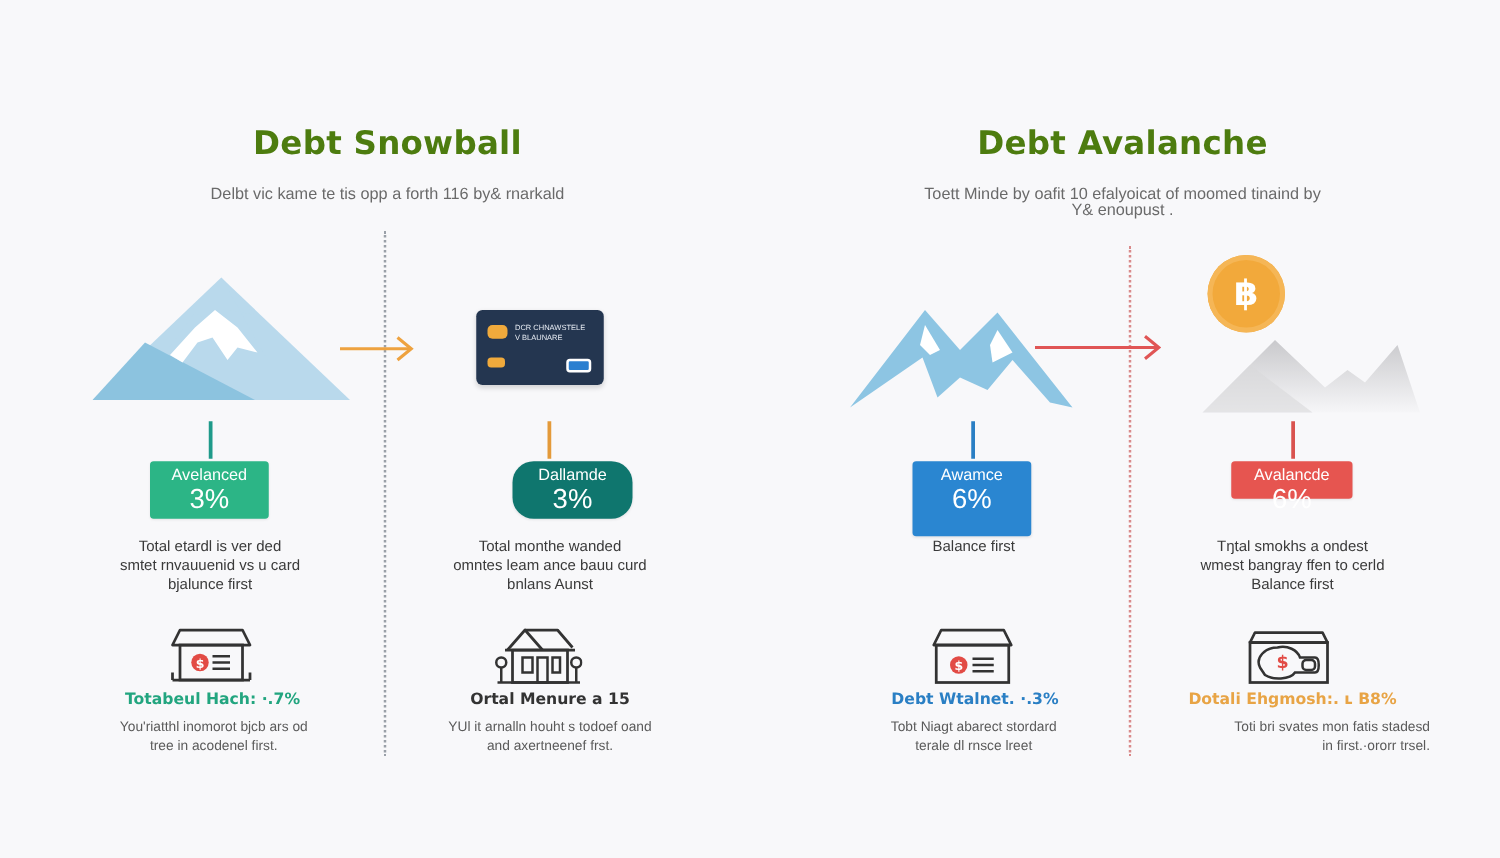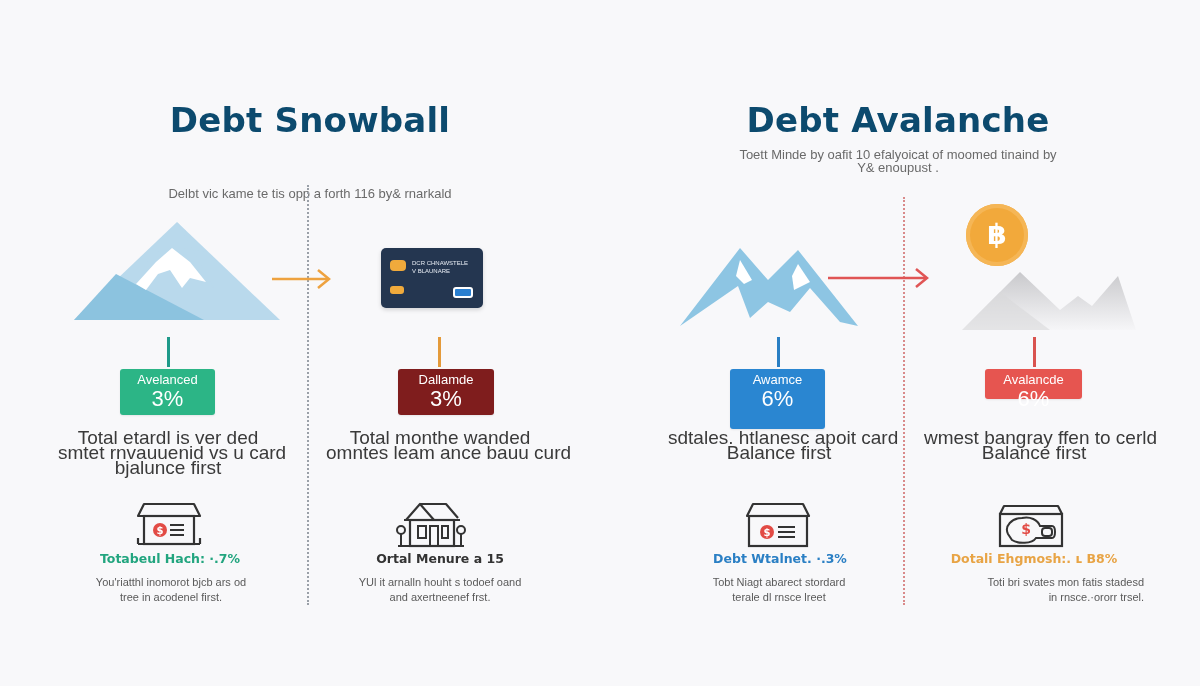--- a/index.html
+++ b/index.html
@@ -7,22 +7,22 @@
     body {
       background: #f8f8fa;
       font-family: "DejaVu Sans", sans-serif;
       color: #2b2b2b;
       position: relative;
     }
     .abs { position: absolute; }
     .title {
       font-family: "DejaVu Sans", sans-serif;
       font-weight: bold;
-      font-size: 34px;
-      color: #0c4a6e;
+      font-size: 26px;
+      color: #4d7c0f;
       text-align: center;
       letter-spacing: 0.2px;
     }
     .subtitle {
       font-family: "Liberation Sans", sans-serif;
       font-size: 13px;
       line-height: 13px;
       color: #6a6a6a;
       text-align: center;
     }
@@ -46,21 +46,21 @@
       line-height: 14px;
     }
     .badge .b-value {
       display: block;
       font-size: 22px;
       line-height: 24px;
       font-weight: normal;
     }
     .desc {
       font-family: "Liberation Sans", sans-serif;
-      font-size: 19px;
+      font-size: 12px;
       line-height: 15px;
       color: #3a3a3a;
       text-align: center;
       white-space: nowrap;
     }
     .tagline {
       font-family: "DejaVu Sans", sans-serif;
       font-weight: bold;
       font-size: 12.5px;
       text-align: center;
@@ -73,21 +73,21 @@
       color: #5a5a5a;
       text-align: center;
       white-space: nowrap;
     }
     .icon svg { display: block; }
   </style>
 </head>
 <body>
 
 <div class="abs title" style="left:110px; top:100px; width:400px;">Debt Snowball</div>
-<div class="abs subtitle" style="left:110px; top:148px; width:400px;margin-top:39px;">
+<div class="abs subtitle" style="left:110px; top:148px; width:400px;">
   <div>Delbt vic kame te tis opp a forth 116 by&amp; rnarkald</div>
 </div>
 
 <div class="abs title" style="left:698px; top:100px; width:400px;">Debt Avalanche</div>
 <div class="abs subtitle" style="left:680px; top:148px; width:436px;">
   <div>Toett Minde by oafit 10 efalyoicat of moomed tinaind by</div>
   <div>Y&amp; enoupust .</div>
 </div>
 
 <div class="abs divider" style="left:307px; top:185px; height:420px;"></div>
@@ -151,47 +151,48 @@
 
 <div class="abs connector" style="left:167px; top:337px; height:30px; background:#1f9a8a;"></div>
 <div class="abs connector" style="left:438px; top:337px; height:30px; background:#e49a3a;"></div>
 <div class="abs connector" style="left:777px; top:337px; height:30px; background:#2a7fc4;"></div>
 <div class="abs connector" style="left:1033px; top:337px; height:30px; background:#d9534f;"></div>
 
 <div class="abs badge" style="left:120px; top:369px; width:95px; height:46px; background:#2cb586;">
   <span class="b-label">Avelanced</span>
   <span class="b-value">3%</span>
 </div>
-<div class="abs badge" style="left:398px; top:369px; width:96px; height:46px; background:#7f1d1d;">
+<div class="abs badge" style="left:410px; top:369px; width:96px; height:46px; background:#0f766e;border-radius:17px;">
   <span class="b-label">Dallamde</span>
   <span class="b-value">3%</span>
 </div>
 <div class="abs badge" style="left:730px; top:369px; width:95px; height:60px; background:#2a86d1;">
   <span class="b-label">Awamce</span>
   <span class="b-value">6%</span>
 </div>
 <div class="abs badge" style="left:985px; top:369px; width:97px; height:30px; background:#e65550;">
   <span class="b-label">Avalancde</span>
   <span class="b-value">6%</span>
 </div>
 
 <div class="abs desc" style="left:58px; top:430px; width:220px;">
   <div>Total etardl is ver ded</div>
   <div>smtet rnvauuenid vs u card</div>
   <div>bjalunce first</div>
 </div>
 <div class="abs desc" style="left:326px; top:430px; width:228px;">
   <div>Total monthe wanded</div>
   <div>omntes leam ance bauu curd</div>
+  <div>bnlans Aunst</div>
 </div>
 <div class="abs desc" style="left:668px; top:430px; width:222px;">
-  <div>sdtales. htlanesc apoit card</div>
   <div>Balance first</div>
 </div>
 <div class="abs desc" style="left:924px; top:430px; width:220px;">
+  <div>Tŋtal smokhs a ondest</div>
   <div>wmest bangray ffen to cerld</div>
   <div>Balance first</div>
 </div>
 
 <div class="abs icon" style="left:136px; top:502px;">
   <svg width="66" height="46" viewBox="0 0 66 46">
     <polygon points="8,2 58,2 64,14 2,14" fill="none" stroke="#333" stroke-width="2.2" stroke-linejoin="round"></polygon>
     <rect x="8" y="14" width="50" height="28" fill="none" stroke="#333" stroke-width="2.2"></rect>
     <line x1="2" y1="42" x2="64" y2="42" stroke="#333" stroke-width="2.2"></line>
     <line x1="2" y1="36" x2="2" y2="42" stroke="#333" stroke-width="2.2"></line>
@@ -255,14 +256,14 @@
 <div class="abs smalltext" style="left:326px; top:575px; width:228px;">
   <div>YUl it arnalln houht s todoef oand</div>
   <div>and axertneenef frst.</div>
 </div>
 <div class="abs smalltext" style="left:672px; top:575px; width:214px;">
   <div>Tobt Niagt abarect stordard</div>
   <div>terale dl rnsce lreet</div>
 </div>
 <div class="abs smalltext" style="left:924px; top:575px; width:220px;text-align:right;">
   <div>Toti bri svates mon fatis stadesd</div>
-  <div>in rnsce.·ororr trsel.</div>
+  <div>in first.·ororr trsel.</div>
 </div>
 
 </body></html>

